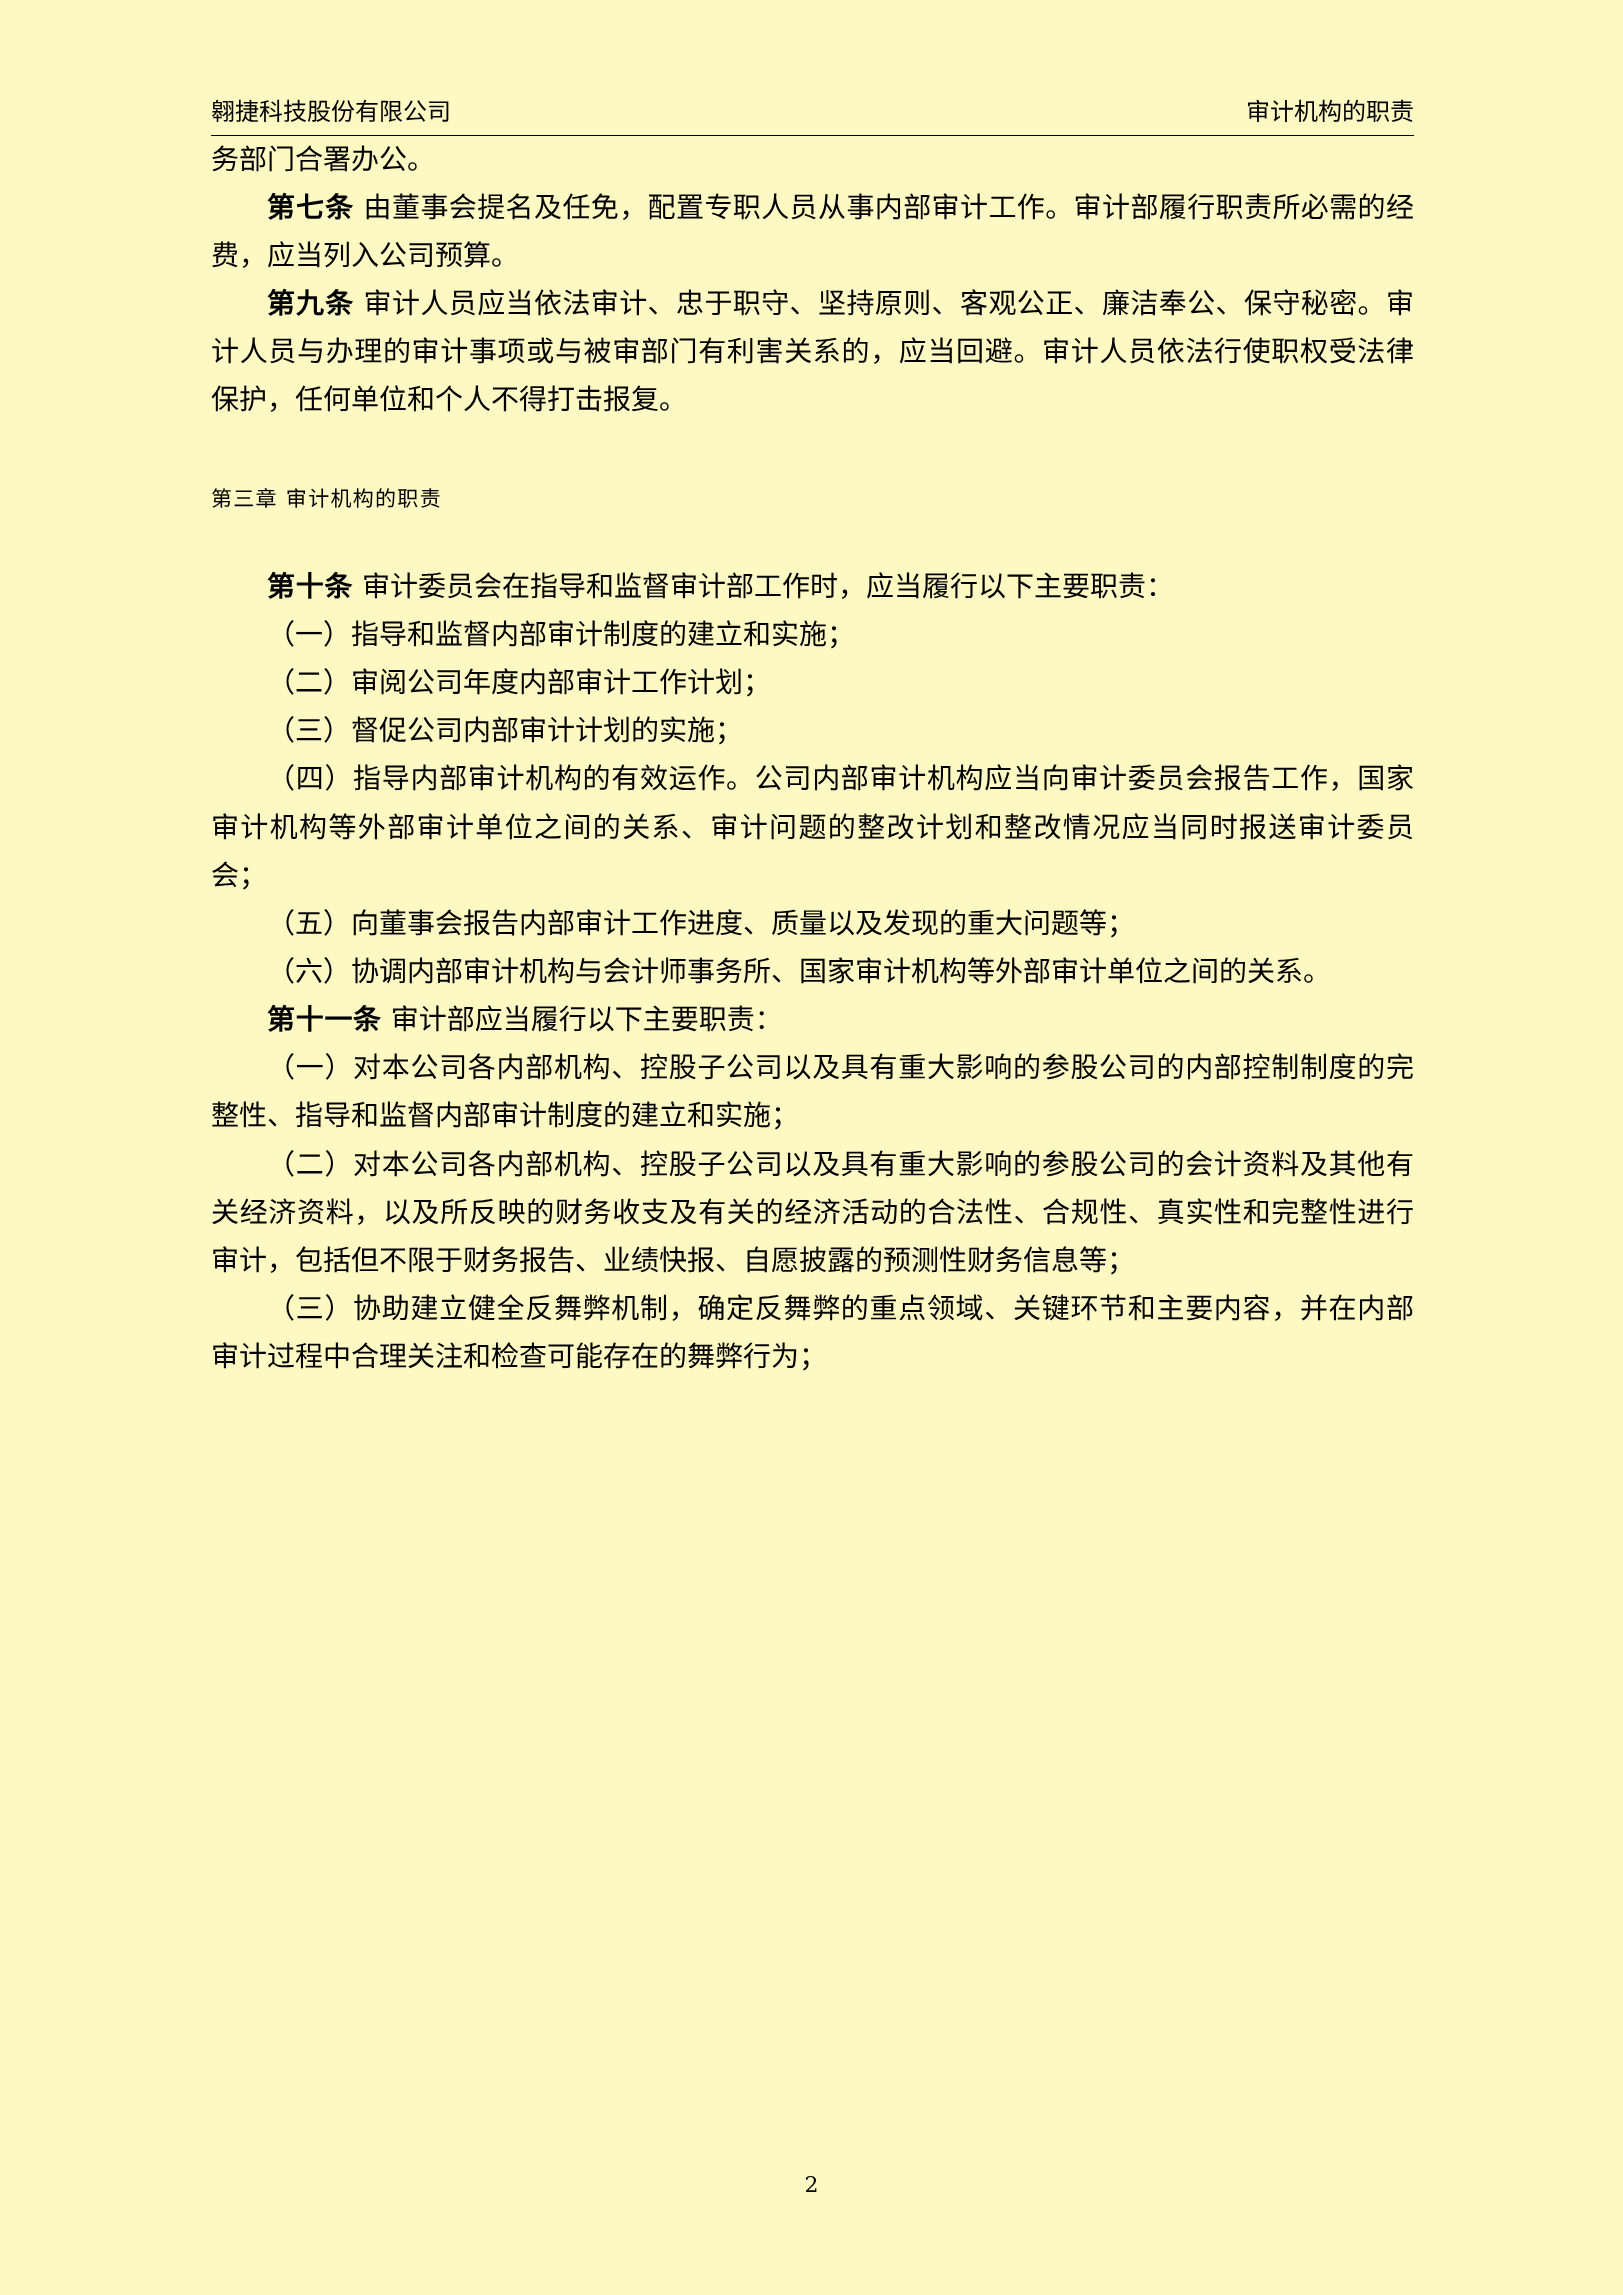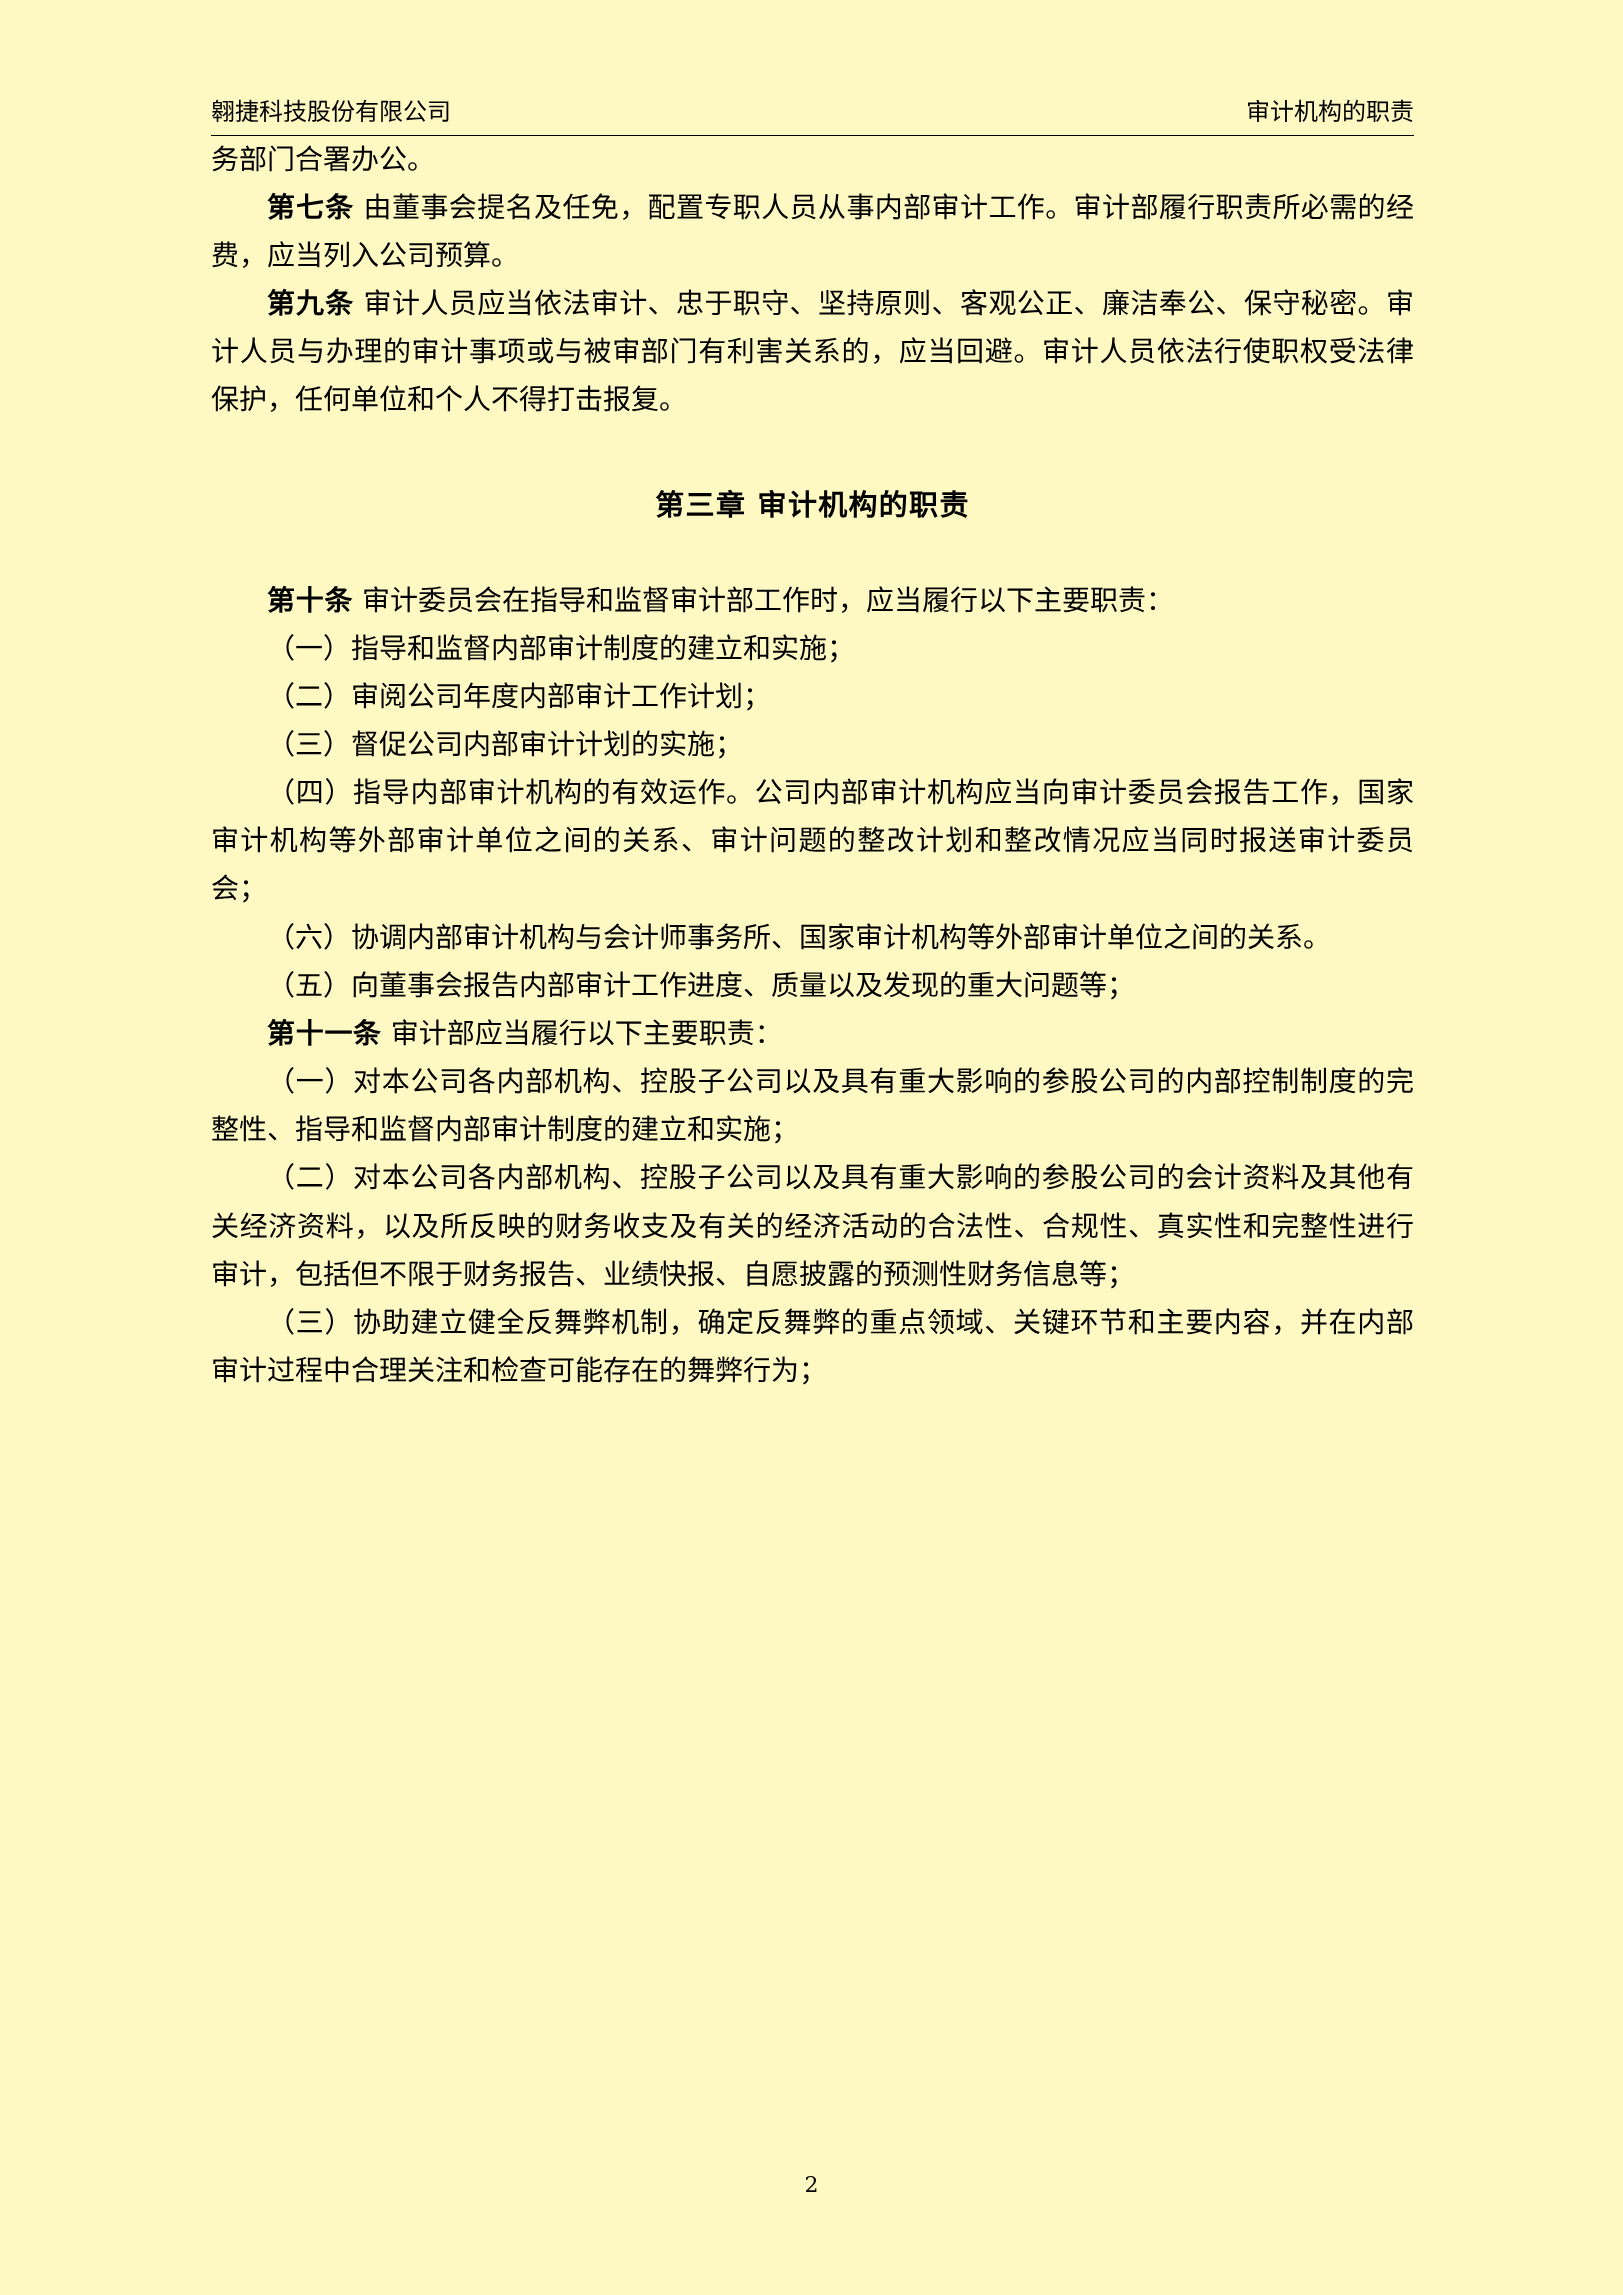--- a/index.html
+++ b/index.html
@@ -48,23 +48,23 @@
   p.indent {
     margin: 0;
     text-indent: 56px;
   }
   .art-label {
     font-weight: bold;
     letter-spacing: 0.7px;
   }
   .chapter-title {
     margin: 56px 0 46px 0;
-    text-align: center;
-    font-size: 29px;
-    font-weight: bold;
+    text-align: left;
+    font-size: 21px;
+    font-weight: normal;
     letter-spacing: 1.3px;
   }
   .page-number {
     position: absolute;
     left: 0;
     right: 0;
     bottom: 98px;
     text-align: center;
     font-size: 22px;
     font-family: "DejaVu Serif", "Liberation Serif", serif;
@@ -92,22 +92,22 @@
       <p class="indent"><span class="art-label">第九条</span><span> 审计人员应当依法审计、忠于职守、坚持原则、客观公正、廉洁奉公、保守秘密。审计人员与办理的审计事项或与被审部门有利害关系的，应当回避。审计人员依法行使职权受法律保护，任何单位和个人不得打击报复。</span></p>
 
       <h2 class="chapter-title">第三章  审计机构的职责</h2>
 
       <p class="indent"><span class="art-label">第十条</span><span> 审计委员会在指导和监督审计部工作时，应当履行以下主要职责：</span></p>
 
       <p class="indent">（一）指导和监督内部审计制度的建立和实施；</p>
       <p class="indent">（二）审阅公司年度内部审计工作计划；</p>
       <p class="indent">（三）督促公司内部审计计划的实施；</p>
       <p class="indent">（四）指导内部审计机构的有效运作。公司内部审计机构应当向审计委员会报告工作，国家审计机构等外部审计单位之间的关系、审计问题的整改计划和整改情况应当同时报送审计委员会；</p>
+      <p class="indent">（五）向董事会报告内部审计工作进度、质量以及发现的重大问题等；</p>
       <p class="indent">（六）协调内部审计机构与会计师事务所、国家审计机构等外部审计单位之间的关系。</p>
-      <p class="indent">（五）向董事会报告内部审计工作进度、质量以及发现的重大问题等；</p>
 
       <p class="indent"><span class="art-label">第十一条</span><span> 审计部应当履行以下主要职责：</span></p>
 
       <p class="indent">（一）对本公司各内部机构、控股子公司以及具有重大影响的参股公司的内部控制制度的完整性、指导和监督内部审计制度的建立和实施；</p>
       <p class="indent">（二）对本公司各内部机构、控股子公司以及具有重大影响的参股公司的会计资料及其他有关经济资料，以及所反映的财务收支及有关的经济活动的合法性、合规性、真实性和完整性进行审计，包括但不限于财务报告、业绩快报、自愿披露的预测性财务信息等；</p>
       <p class="indent">（三）协助建立健全反舞弊机制，确定反舞弊的重点领域、关键环节和主要内容，并在内部审计过程中合理关注和检查可能存在的舞弊行为；</p>
 
     </div>
   </div>
 

